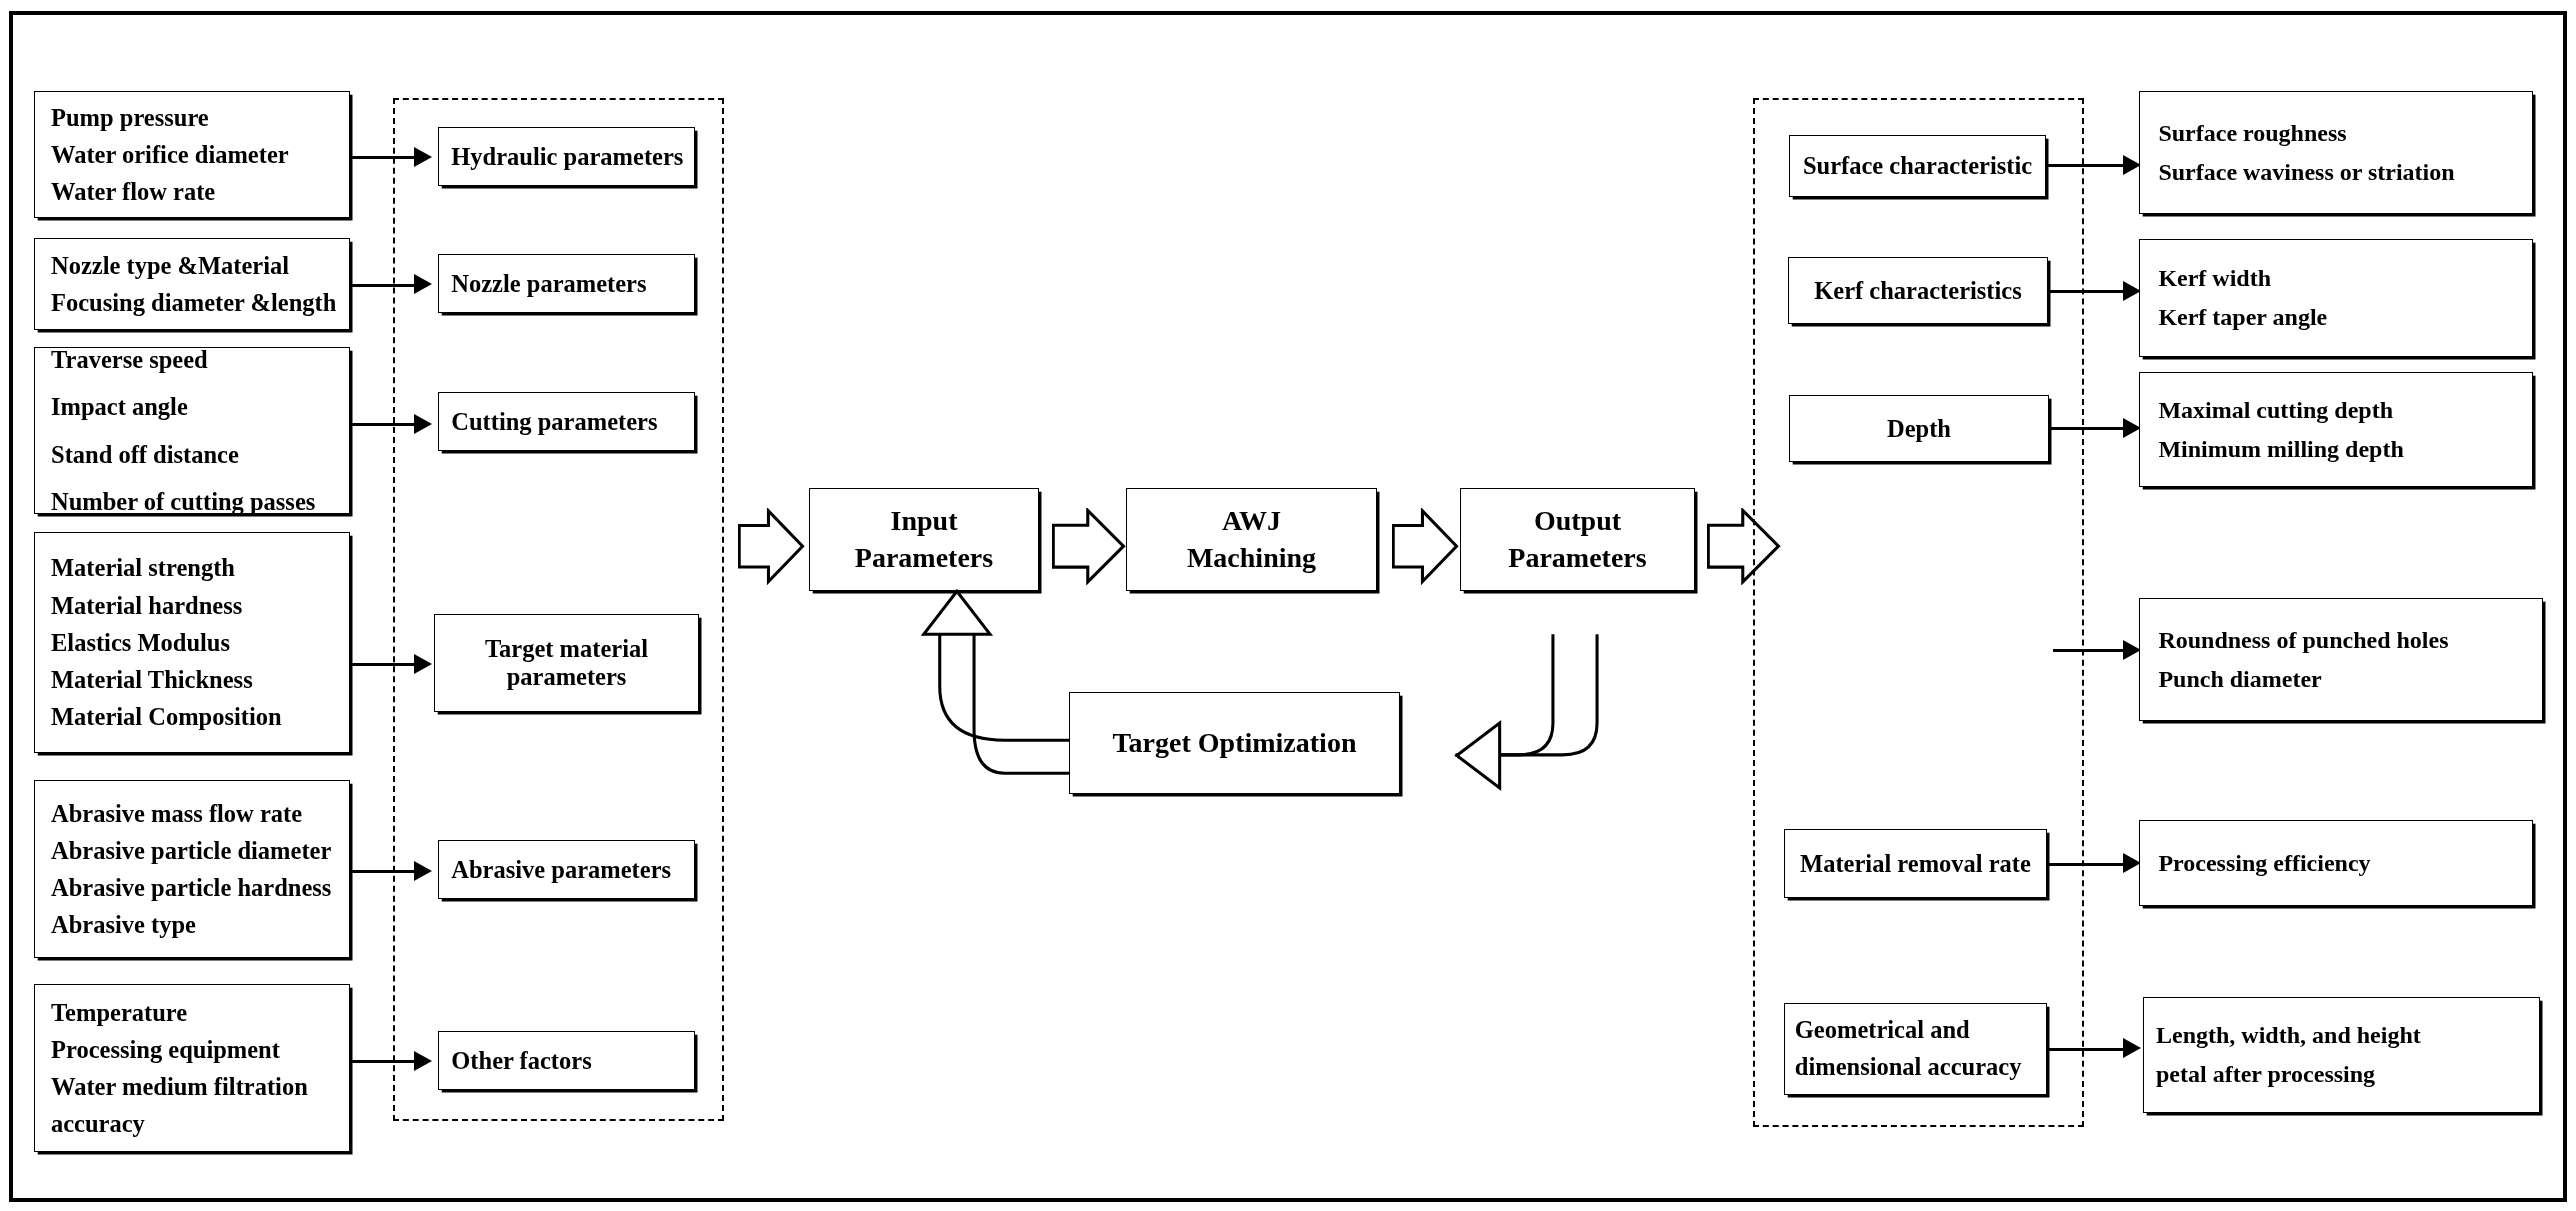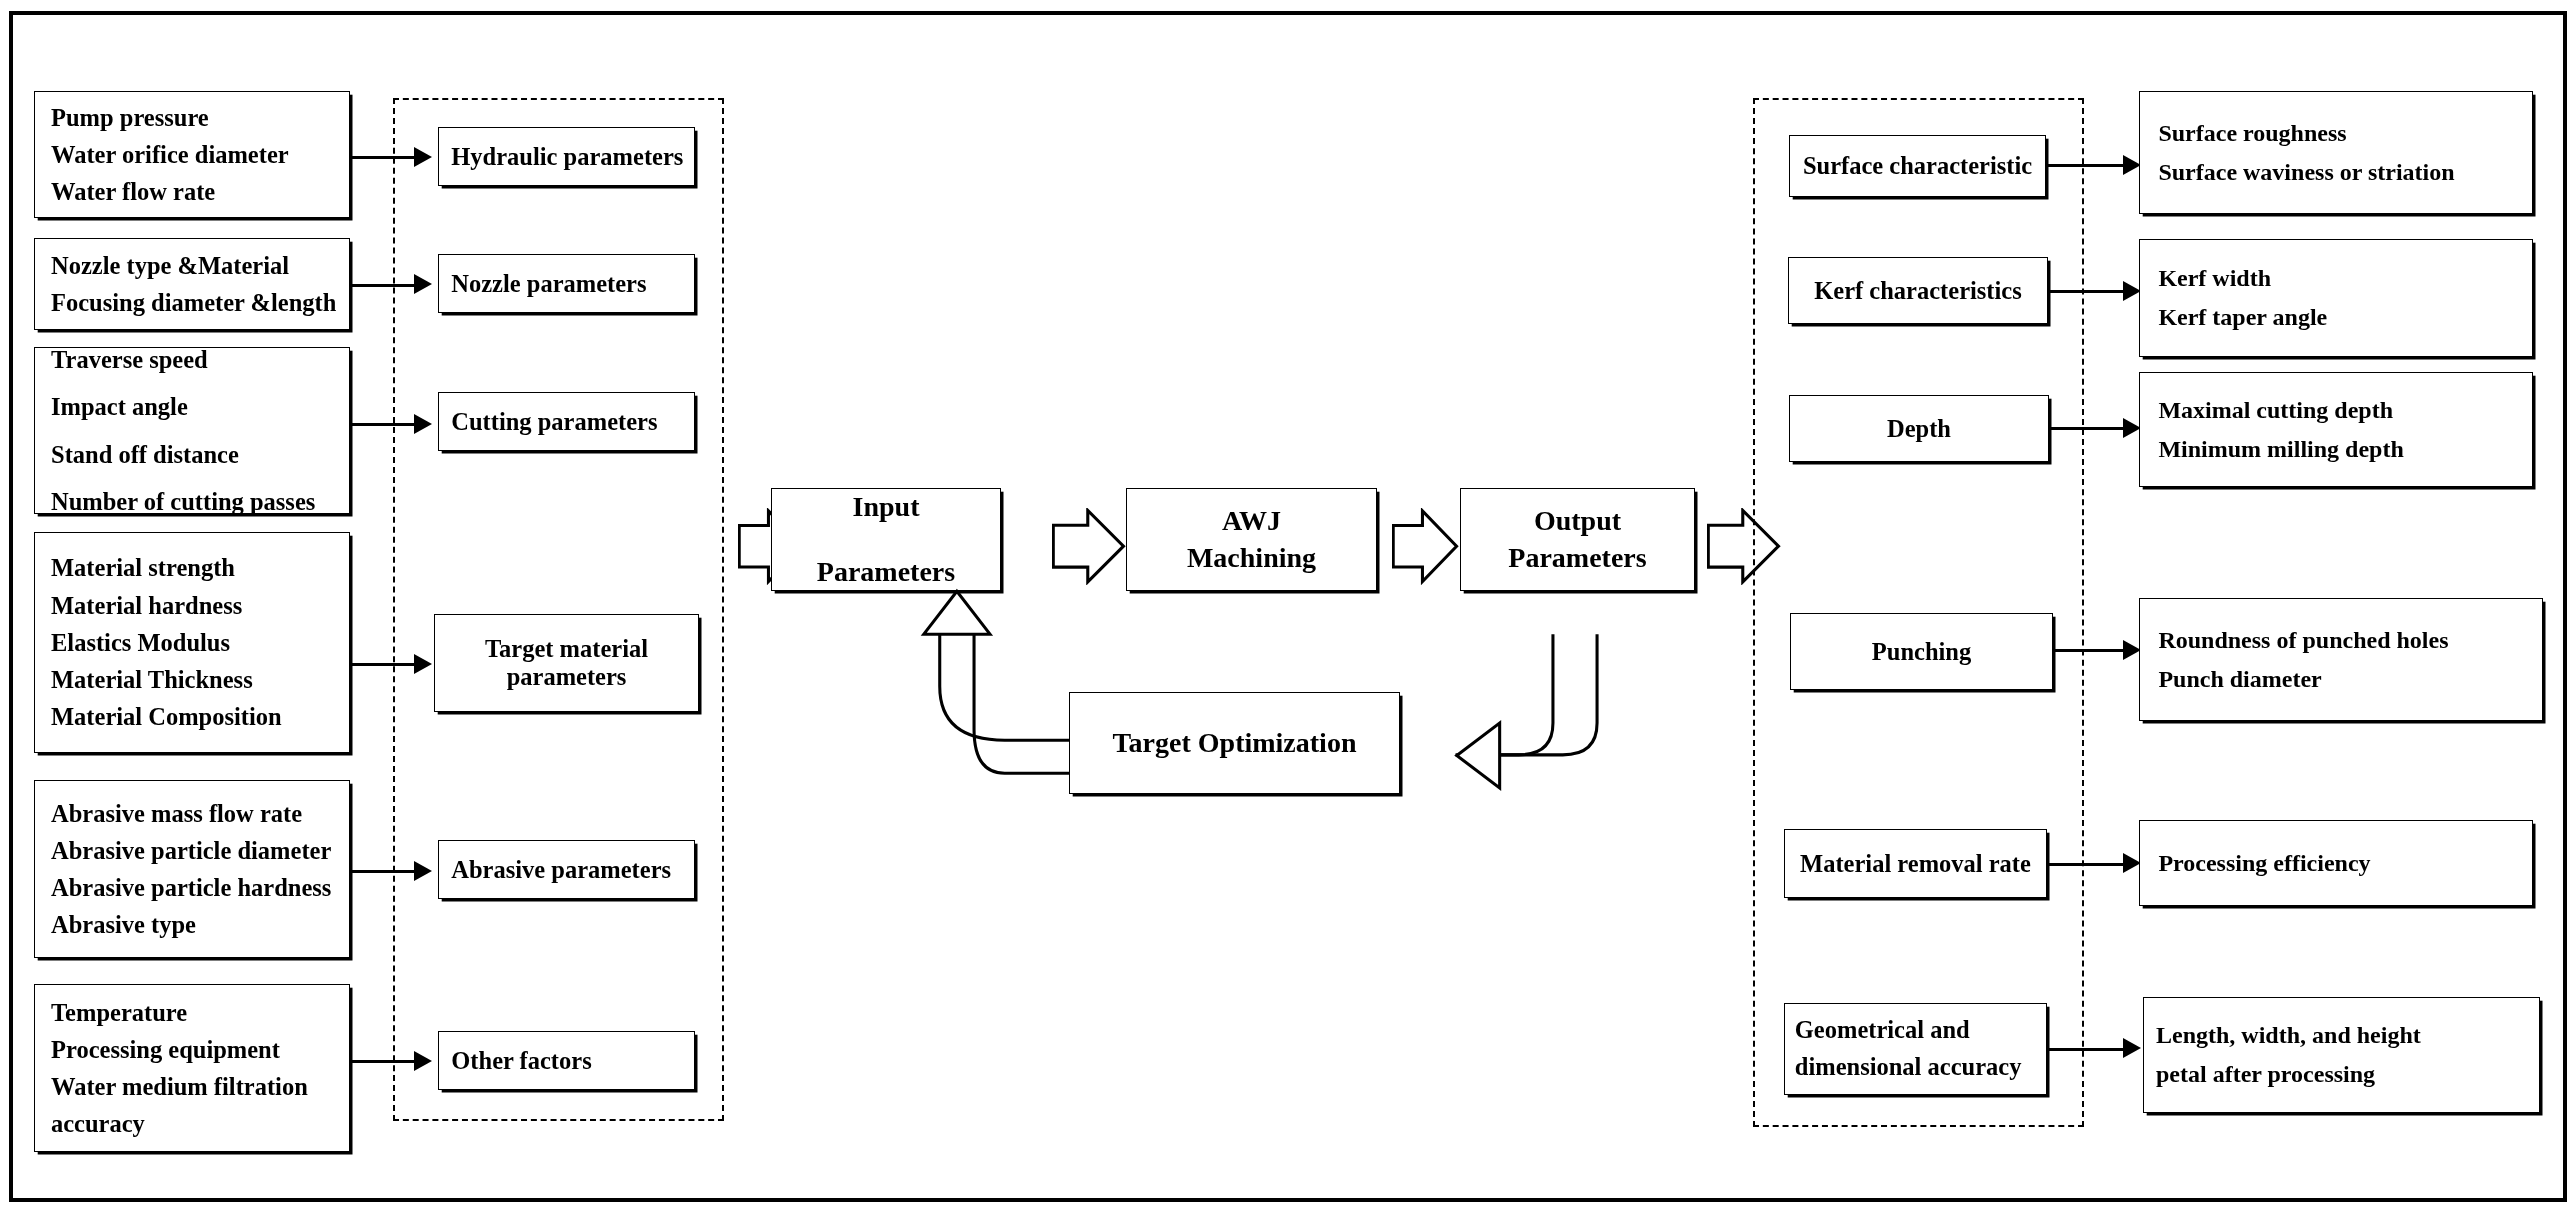--- a/index.html
+++ b/index.html
@@ -186,21 +186,21 @@
   <div class="box catbox" style="left:438px;top:1031px;width:257px;height:59px;">
     <span class="ln">Other factors</span>
   </div>
 
   <div class="chev" style="left:738px;top:508px;">
     <svg width="67" height="77" viewBox="0 0 110 125">
       <polygon points="2,28 50,28 50,4 106,62 50,120 50,96 2,96" fill="#ffffff" stroke="#000000" stroke-width="5"></polygon>
     </svg>
   </div>
 
-  <div class="box procbox" style="left:771px;top:488px;width:230px;height:103px;justify-content:space-between;">
+  <div class="box procbox" style="left:809px;top:488px;width:230px;height:103px;">
     <span class="ln">Input</span>
     <span class="ln">Parameters</span>
   </div>
 
   <div class="chev" style="left:1052px;top:508px;">
     <svg width="74" height="77" viewBox="0 0 120 125">
       <polygon points="2,28 58,28 58,4 116,62 58,120 58,96 2,96" fill="#ffffff" stroke="#000000" stroke-width="5"></polygon>
     </svg>
   </div>
 
@@ -248,23 +248,20 @@
   </div>
 
   <div class="box outcat" style="left:1788px;top:257px;width:260px;height:67px;">
     <span class="ln">Kerf characteristics</span>
   </div>
 
   <div class="box outcat" style="left:1789px;top:395px;width:260px;height:67px;">
     <span class="ln">Depth</span>
   </div>
 
-  <div class="box outcat" style="left:1790px;top:613px;width:263px;height:77px;">
-    <span class="ln">Punching</span>
-  </div>
 
   <div class="box outcat" style="left:1784px;top:829px;width:263px;height:69px;">
     <span class="ln">Material removal rate</span>
   </div>
 
   <div class="box outcat lft" style="left:1784px;top:1003px;width:263px;height:92px;line-height:1.50;">
     <span class="ln">Geometrical and</span>
     <span class="ln">dimensional accuracy</span>
   </div>
 

